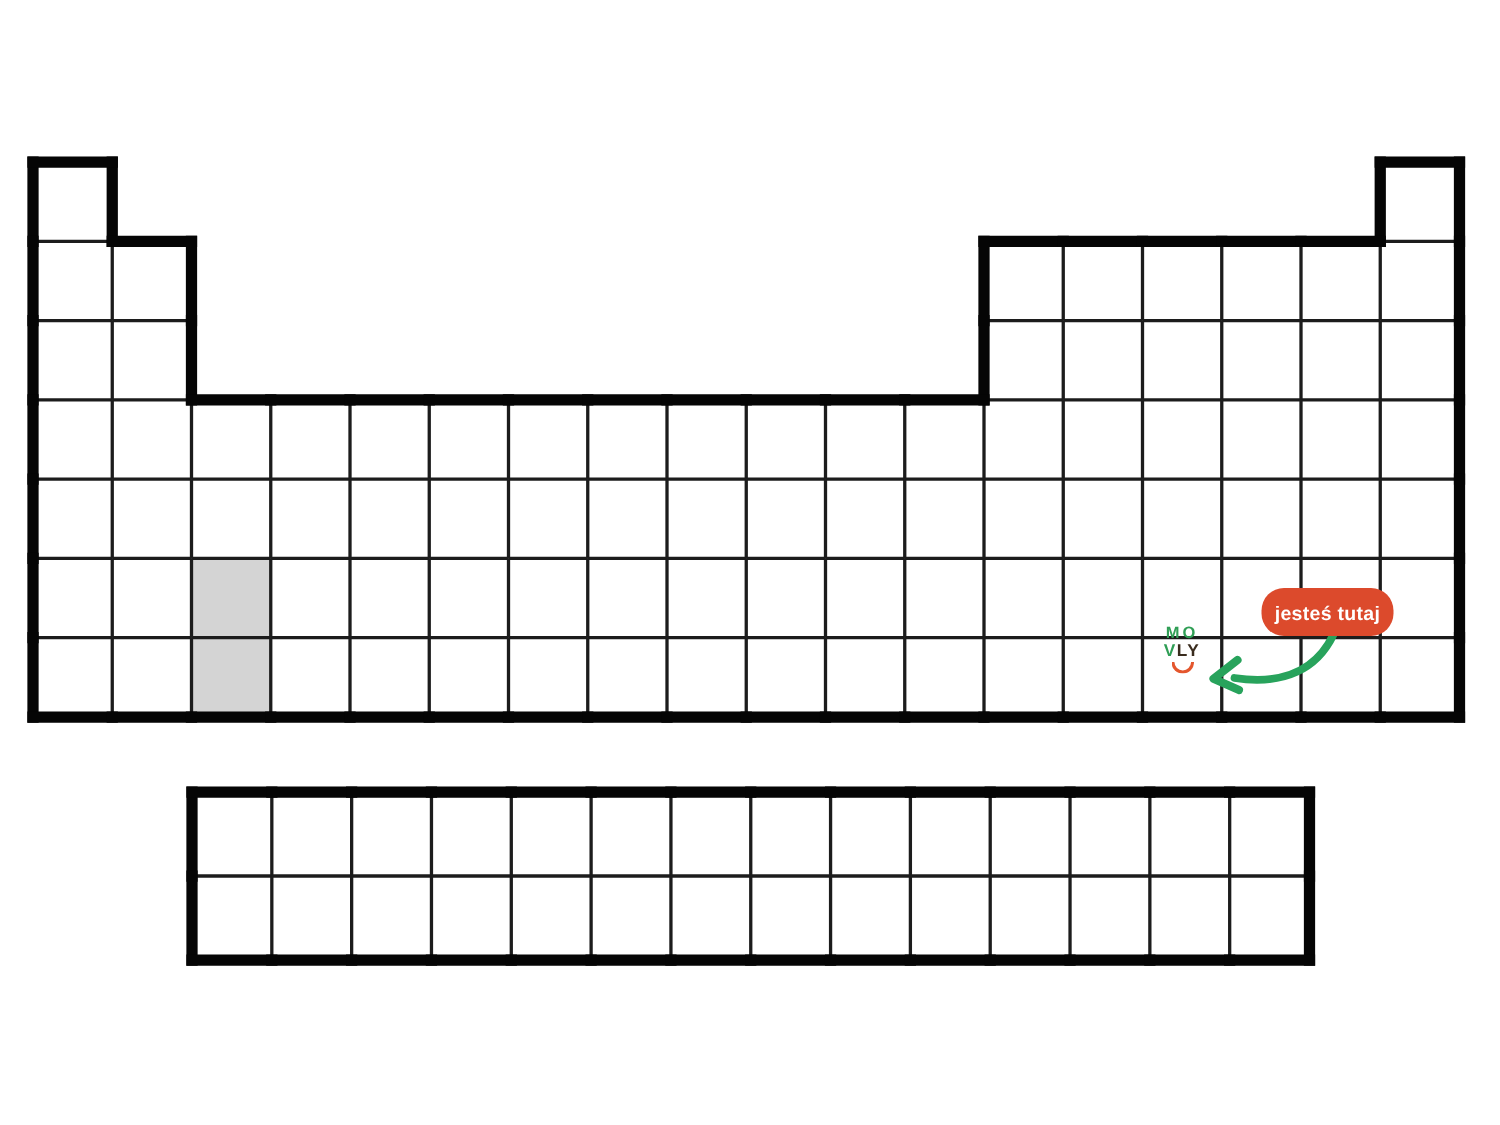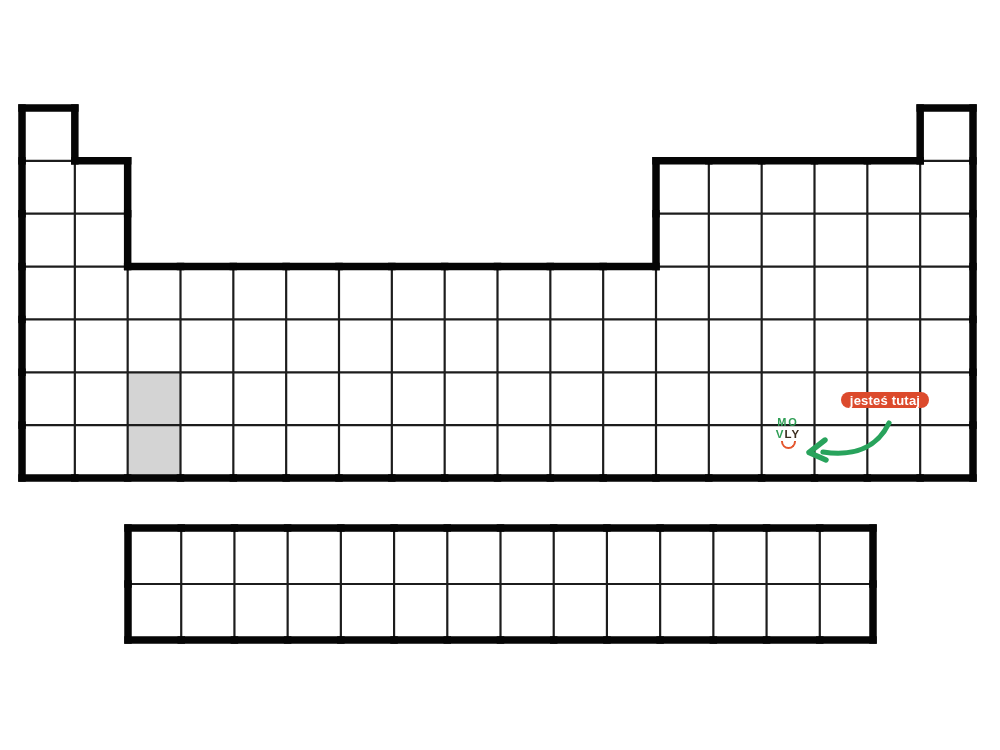--- a/index.html
+++ b/index.html
@@ -2,21 +2,21 @@
 <html><head>
 <meta charset="utf-8">
 <style>
   html,body{margin:0;padding:0;background:#ffffff;}
   body{width:1000px;height:750px;position:relative;overflow:hidden;
        font-family:"Liberation Sans",sans-serif;}
   .stage{position:absolute;left:0;top:0;width:1000px;height:750px;}
   svg.layer{position:absolute;left:0;top:0;}
 
   .badge{
-    position:absolute;left:841px;top:392px;width:88px;height:16px;
+    position:absolute;left:841px;top:392px;width:88px;height:32px;
     background:#dc4a2c;border-radius:15px;
     display:flex;align-items:center;justify-content:center;
     color:#ffffff;font-size:13px;font-weight:bold;letter-spacing:.2px;
     white-space:nowrap;
   }
 
   .logo{
     position:absolute;left:766px;top:417px;width:44px;
     text-align:center;font-weight:bold;line-height:11.5px;
   }

